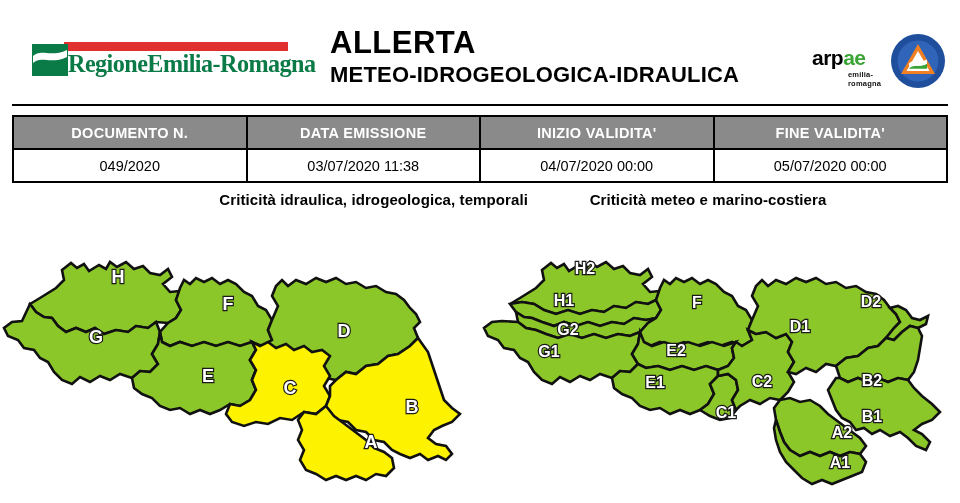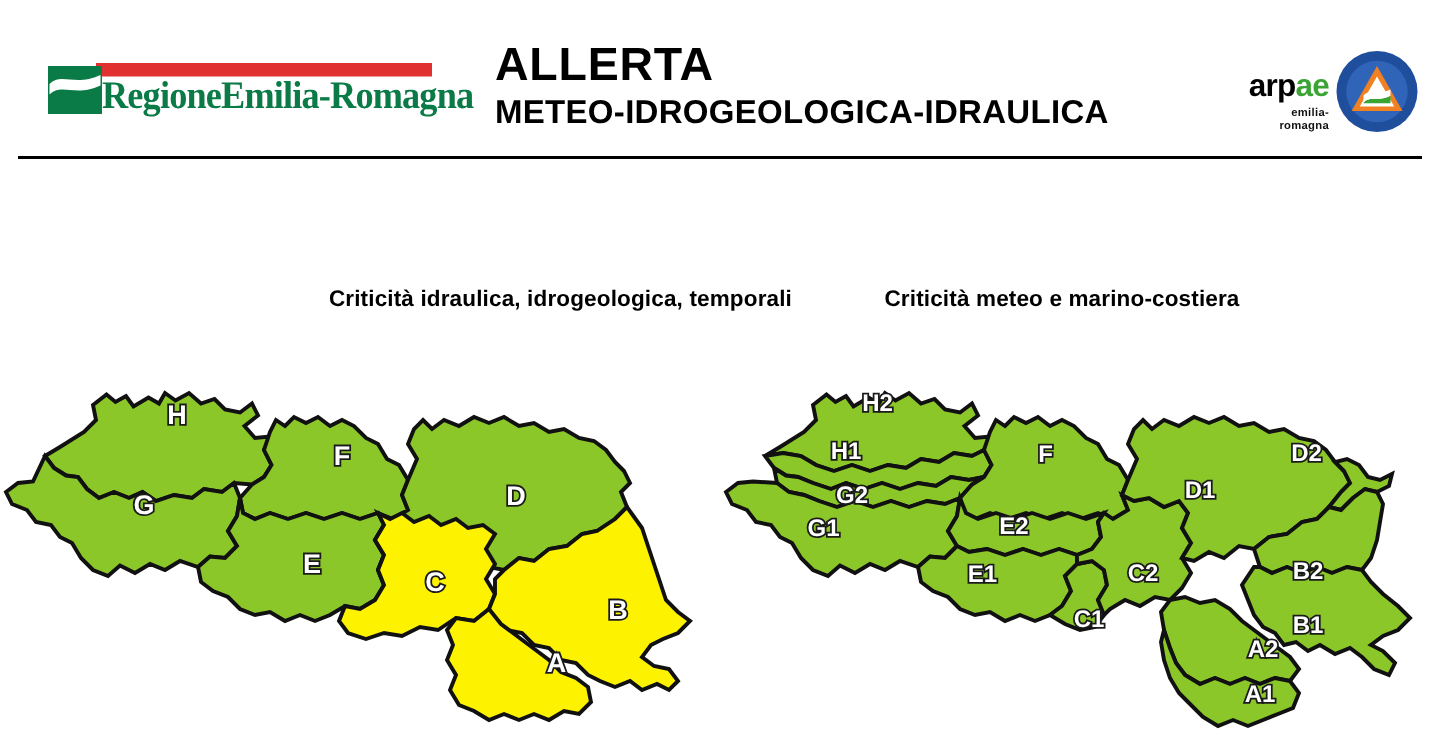--- a/index.html
+++ b/index.html
@@ -17,21 +17,21 @@
   .rer-mark{position:absolute;left:16px;top:2px;width:36px;height:32px;background:#0a7a46;overflow:hidden;}
   .rer-wave{position:absolute;left:0;top:0;width:36px;height:32px;}
   .rer-text{position:absolute;left:52px;top:7px;font-family:"Liberation Serif",serif;
     font-weight:bold;font-size:26px;letter-spacing:-0.6px;color:#0a7a46;white-space:nowrap;
     transform:scaleX(0.93);transform-origin:left top;}
 
   .alert-title{position:absolute;left:330px;top:26px;width:470px;text-align:left;}
   .alert-line1{font-size:31px;font-weight:bold;letter-spacing:0.5px;line-height:34px;}
   .alert-line2{font-size:22px;font-weight:bold;letter-spacing:0.2px;line-height:26px;margin-top:2px;}
 
-  .arpae{position:absolute;left:812px;top:47px;width:74px;text-align:right;}
+  .arpae{position:absolute;left:812px;top:47px;width:74px;text-align:left;}
   .arpae-word{font-size:21px;font-weight:bold;letter-spacing:-0.5px;line-height:21px;}
   .arpae-word .g{color:#3aa535;}
   .arpae-sub{font-size:7.5px;font-weight:bold;letter-spacing:0.2px;margin-top:2px;color:#111;margin-left:36px;}
 
   .pc-logo{position:absolute;left:890px;top:33px;width:56px;height:56px;}
 
   .hrule{position:absolute;left:12px;top:104px;width:936px;height:0;border-top:2px solid #000;}
 
   
   .tbl{position:absolute;left:12px;top:115px;width:936px;
@@ -90,20 +90,36 @@
       <circle cx="28" cy="28" r="20.5" fill="#2f64b8"></circle>
       <path d="M28 11 L45 41 L11 41 Z" fill="#f08022"></path>
       <path d="M28 18 L39.5 38 L16.5 38 Z" fill="#ffffff"></path>
       <path d="M19 35.5 C23 30.5, 29 35, 37 30.8 L37 35.8 L19 35.8 Z" fill="#3aa535"></path>
       <path d="M19 30.6 C23 26.2, 29 30.4, 37 26.6 L37 30.8 C29 35, 23 30.5, 19 35.5 Z" fill="#ffffff"></path>
     </svg>
 
     <div class="hrule"></div>
   </div>
 
+  <table class="tbl">
+    <tbody>
+        <tr>
+      <th>DOCUMENTO N.</th>
+      <th>DATA EMISSIONE</th>
+      <th>INIZIO VALIDITA'</th>
+      <th>FINE VALIDITA'</th>
+    </tr>
+    <tr>
+      <td>049/2020</td>
+      <td>03/07/2020 11:38</td>
+      <td>04/07/2020 00:00</td>
+      <td>05/07/2020 00:00</td>
+    </tr>
+  </tbody>
+    </table>
 
   <div class="sub sub-left">Criticità idraulica, idrogeologica, temporali</div>
   <div class="sub sub-right">Criticità meteo e marino-costiera</div>
 
   <div class="map map-left">
     <svg viewBox="0 0 480 281">
       <g>
 
         <path fill="#8cc72a" stroke="#111" stroke-width="2.6" d="M30 82 L40 76 L56 66 L64 58 L62 48 L71 41 L77 46 L84 42 L89 49 L99 43 L106 47 L110 40
              L117 45 L126 40 L134 47 L143 44 L150 51 L160 53 L168 47 L172 55 L163 62 L170 70 L180 69

